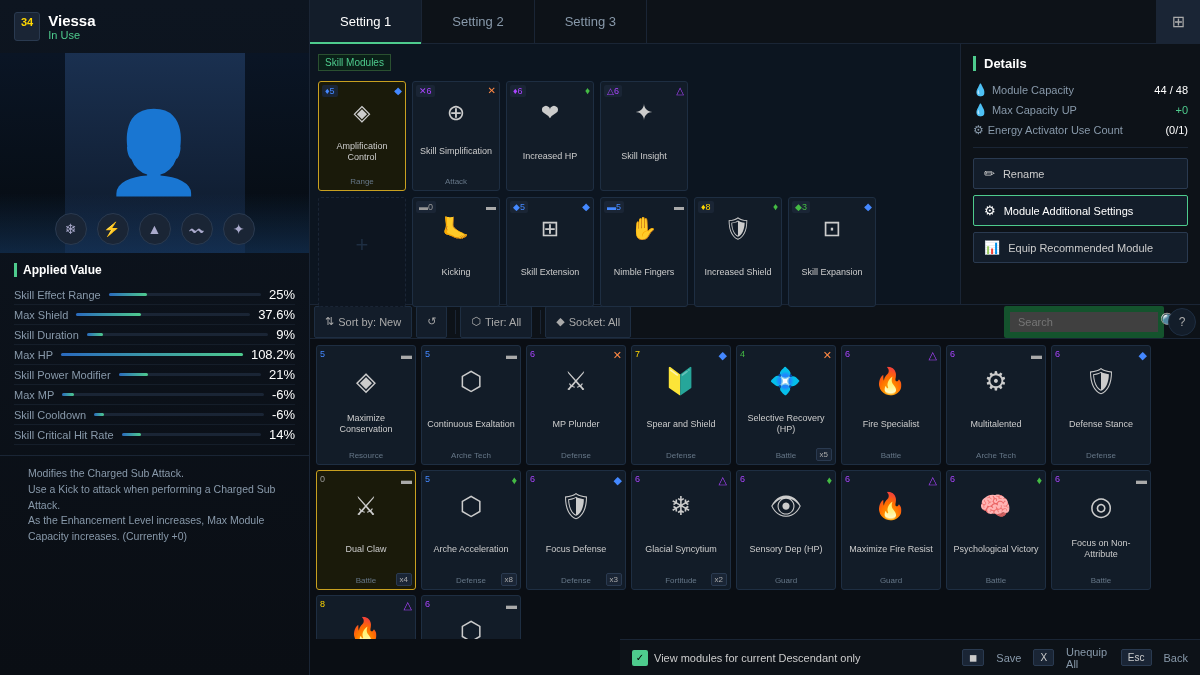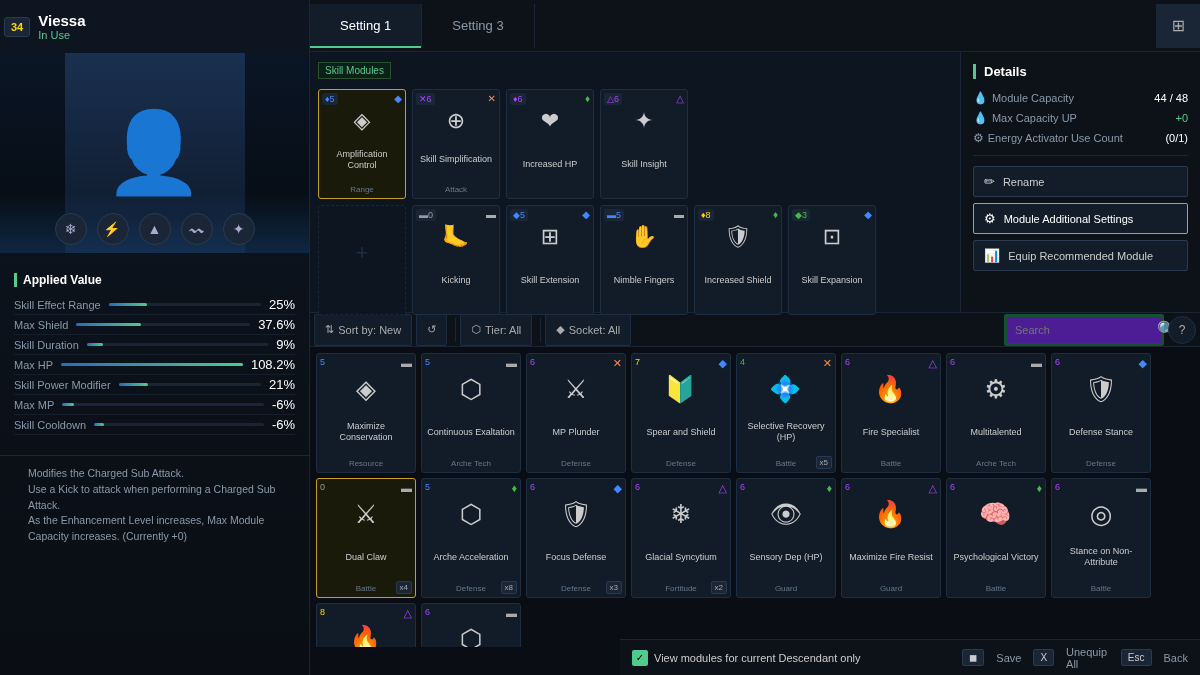--- a/index.html
+++ b/index.html
@@ -18,22 +18,21 @@
       position: absolute;
       left: 0; top: 0;
       width: 310px;
       height: 675px;
       background: linear-gradient(180deg, #0d1520 0%, #0a0e14 100%);
       border-right: 1px solid #1a2535;
     }
 
     .character-header {
       display: flex;
-      align-items: center;
-      padding: 12px 4px;
+      padding: 12px 14px;
       gap: 8px;
     }
     .level-badge {
       background: #1a2535;
       border: 1px solid #2a3a50;
       color: #ffd700;
       font-size: 11px;
       font-weight: bold;
       padding: 3px 6px;
       border-radius: 3px;
@@ -73,21 +72,21 @@
       border: 1px solid #2a3a50;
       border-radius: 50%;
       display: flex;
       align-items: center;
       justify-content: center;
       font-size: 14px;
       color: #aac;
     }
 
     .applied-value-section {
-      padding: 20px 14px;
+      padding: 10px 14px;
     }
     .section-title {
       font-size: 12px;
       color: #fff;
       font-weight: bold;
       border-left: 3px solid #4ecb8d;
       padding-left: 6px;
       margin-bottom: 8px;
     }
     .stat-row {
@@ -128,21 +127,21 @@
       left: 310px; top: 0;
       width: 890px;
       height: 675px;
       background: #0a0e14;
     }
 
     
     .tabs-row {
       display: flex;
       align-items: center;
-      height: 52px;
+      height: 44px;
       background: #0d1218;
       border-bottom: 1px solid #1a2535;
     }
     .tab {
       padding: 0 30px;
       height: 44px;
       display: flex;
       align-items: center;
       font-size: 13px;
       color: #8899aa;
@@ -327,22 +326,22 @@
     }
     .filter-divider {
       width: 1px;
       height: 24px;
       background: #1a2535;
       margin: 0 4px;
     }
     .search-box {
       display: flex;
       align-items: center;
-      background: #4c1d95;
-      border: 3px solid #14532d;
+      background: #404040;
+      border: 6px solid #14532d;
       height: 32px;
       padding: 0 8px;
       border-radius: 2px;
       flex: 1;
       max-width: 160px;
     }
     .search-input {
       background: none;
       border: none;
       color: #aaa;
@@ -574,32 +573,40 @@
     </div>
     <span class="stat-value">-6%</span>
   </div>
         <div class="stat-row">
     <span class="stat-name">Skill Cooldown</span>
     <div class="stat-bar-container">
       <div class="stat-bar" style="width:6%"></div>
     </div>
     <span class="stat-value">-6%</span>
   </div>
+        <div class="stat-row">
+    <span class="stat-name">Skill Critical Hit Rate</span>
+    <div class="stat-bar-container">
+      <div class="stat-bar" style="width:14%"></div>
+    </div>
+    <span class="stat-value">14%</span>
+  </div>
       </div>
   </div>
 
   <div class="description-box">
     <span>Modifies the Charged Sub Attack.<br>Use a Kick to attack when performing a Charged Sub Attack.<br>As the Enhancement Level increases, Max Module Capacity increases. (Currently +0)</span>
   </div>
 </div>
 
 <div class="main-area">
 
   <div class="tabs-row">
     <div class="tab active">Setting 1</div>
+    <div class="tab">Setting 2</div>
     <div class="tab">Setting 3</div>
     <div style="flex:1;"></div>
     <div class="tab-grid-btn">⊞</div>
   </div>
 
   <div class="col-row">
     <div class="modules-area">
 
       <div class="equipped-row">
         <div style="flex:1;padding:8px;background:#0c1520;">
@@ -860,21 +867,21 @@
     <span class="lm-socket socket-green" style="position:absolute;top:3px;right:3px;font-size:11px;">♦</span>
     <span class="lm-icon">🧠</span>
     <span class="lm-name">Psychological Victory</span>
     <span class="lm-type">Battle</span>
 
   </div>
           <div class="list-module-card">
     <span class="lm-tier tier-purple">6</span>
     <span class="lm-socket socket-gray" style="position:absolute;top:3px;right:3px;font-size:11px;">▬</span>
     <span class="lm-icon">◎</span>
-    <span class="lm-name">Stance on Non-Attribute</span>
+    <span class="lm-name">Focus on Non-Attribute</span>
     <span class="lm-type">Battle</span>
 
   </div>
           <div class="list-module-card">
     <span class="lm-tier tier-gold">8</span>
     <span class="lm-socket socket-purple" style="position:absolute;top:3px;right:3px;font-size:11px;">△</span>
     <span class="lm-icon">🔥</span>
 
   </div>
           <div class="list-module-card">

